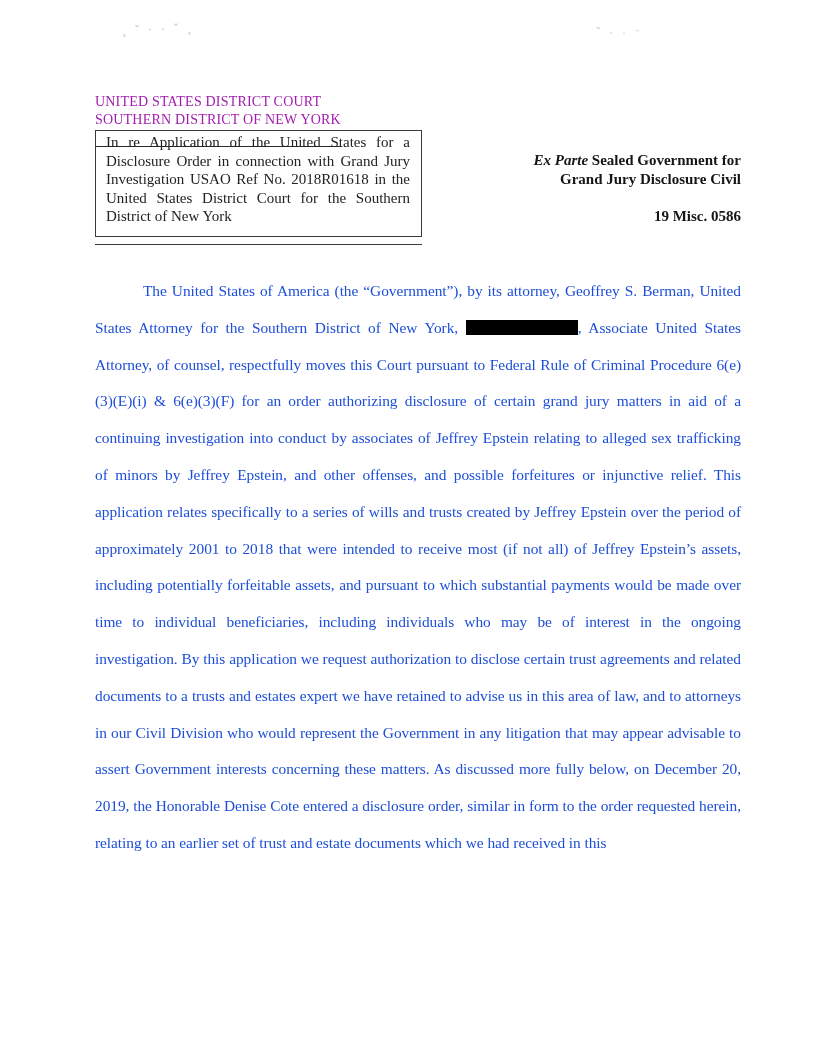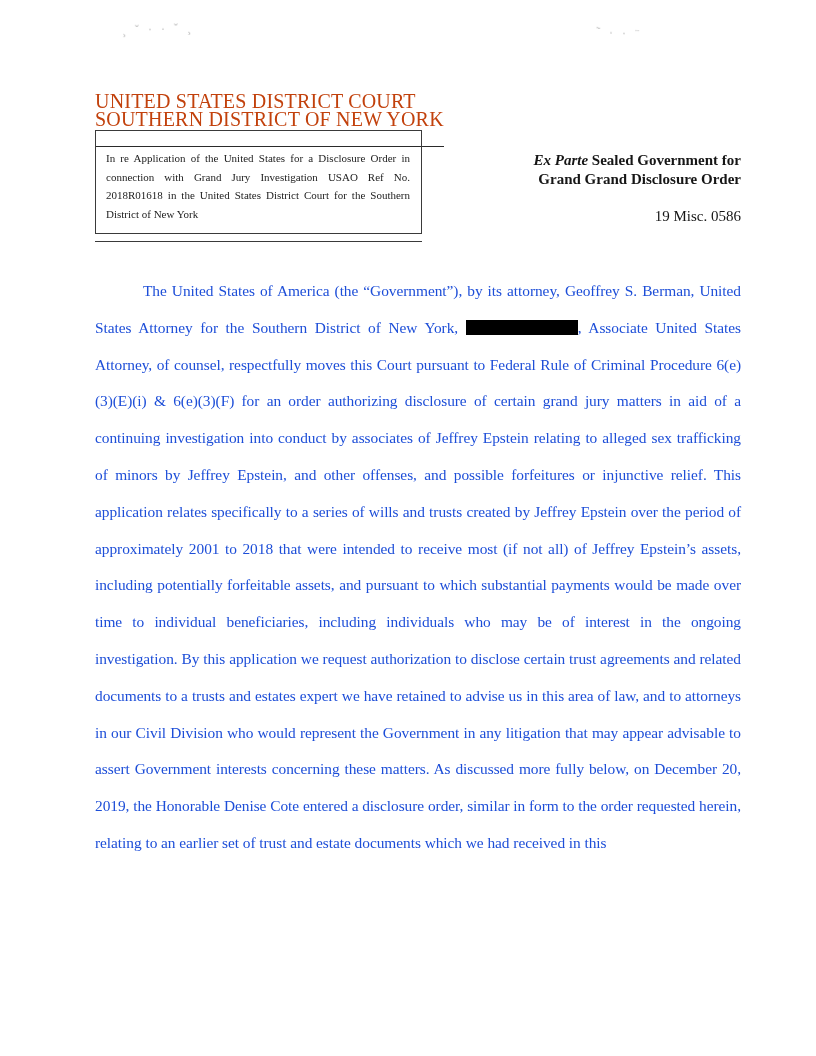--- a/index.html
+++ b/index.html
@@ -28,44 +28,44 @@
     white-space: nowrap;
   }
   .artifact-left  { left: 122px; top: 22px; transform: rotate(-2deg); }
   .artifact-right { left: 596px; top: 26px; transform: rotate(3deg); }
 
   
   .court-header {
     position: absolute;
     top: 93px;
     left: 95px;
-    font-size: 20px;
+    font-size: 14px;
     line-height: 17.5px;
     letter-spacing: 0.2px;
-    color: #c2410c;
+    color: #a21caf;
   }
   .court-header .underlined {
     display: inline-block;
     border-bottom: 1.4px solid #2a2a2a;
     padding-bottom: 18px;
   }
 
   
   .caption-row {
     position: absolute;
     top: 130px;
     left: 95px;
     width: 646px;
     display: flex;
   }
   .caption-left { width: 327px; }
   .caption-box {
     border: 1.2px solid #3a3a3a;
-    padding: 18px 11px 10px 10px;
-    font-size: 11px;
+    padding: 2px 11px 10px 10px;
+    font-size: 15px;
     line-height: 18.6px;
     text-align: justify;
     color: #222;
   }
   .caption-rule {
     margin-top: 7px;
     border-bottom: 1.6px solid #3a3a3a;
     width: 100%;
     height: 0;
   }
@@ -75,21 +75,21 @@
     text-align: right;
     padding-top: 21px;
     font-weight: bold;
     font-size: 15px;
     line-height: 18.8px;
     color: #161616;
   }
   .caption-right .italic { font-style: italic; margin-top: 32px; }
   .case-number {
     margin-top: 18px;
-    font-weight: normal;
+    font-weight: bold;
   }
 
   
   .body-text {
     position: absolute;
     top: 273px;
     left: 95px;
     width: 646px;
     margin: 0;
     font-size: 15.4px;
@@ -125,21 +125,21 @@
   <div class="caption-row">
     <div class="caption-left">
       <div class="caption-box">
         <span>In re Application of the United States for a Disclosure Order in connection with Grand Jury Investigation USAO Ref No. 2018R01618 in the United States District Court for the Southern District of New York</span>
       </div>
       <div class="caption-rule"></div>
     </div>
     <div class="caption-right">
       <div>
         <span class="italic">Ex Parte</span><span> Sealed Government for</span><br>
-        <span>Grand Grand Disclosure Order</span>
+        <span>Grand Jury Disclosure Civil</span>
       </div>
       <div class="case-number">19 Misc. 0586</div>
     </div>
   </div>
 
   <p class="body-text">
     <span>The United States of America (the “Government”), by its attorney, Geoffrey S. Berman, United States Attorney for the Southern District of New York, </span><span class="redaction"></span><span>, Associate United States Attorney, of counsel, respectfully moves this Court pursuant to Federal Rule of Criminal Procedure 6(e)(3)(E)(i) &amp; 6(e)(3)(F) for an order authorizing disclosure of certain grand jury matters in aid of a continuing investigation into conduct by associates of Jeffrey Epstein relating to alleged sex trafficking of minors by Jeffrey Epstein, and other offenses, and possible forfeitures or injunctive relief. This application relates specifically to a series of wills and trusts created by Jeffrey Epstein over the period of approximately 2001 to 2018 that were intended to receive most (if not all) of Jeffrey Epstein’s assets, including potentially forfeitable assets, and pursuant to which substantial payments would be made over time to individual beneficiaries, including individuals who may be of interest in the ongoing investigation. By this application we request authorization to disclose certain trust agreements and related documents to a trusts and estates expert we have retained to advise us in this area of law, and to attorneys in our Civil Division who would represent the Government in any litigation that may appear advisable to assert Government interests concerning these matters. As discussed more fully below, on December 20, 2019, the Honorable Denise Cote entered a disclosure order, similar in form to the order requested herein, relating to an earlier set of trust and estate documents which we had received in this</span>
   </p>
 
 </div>

